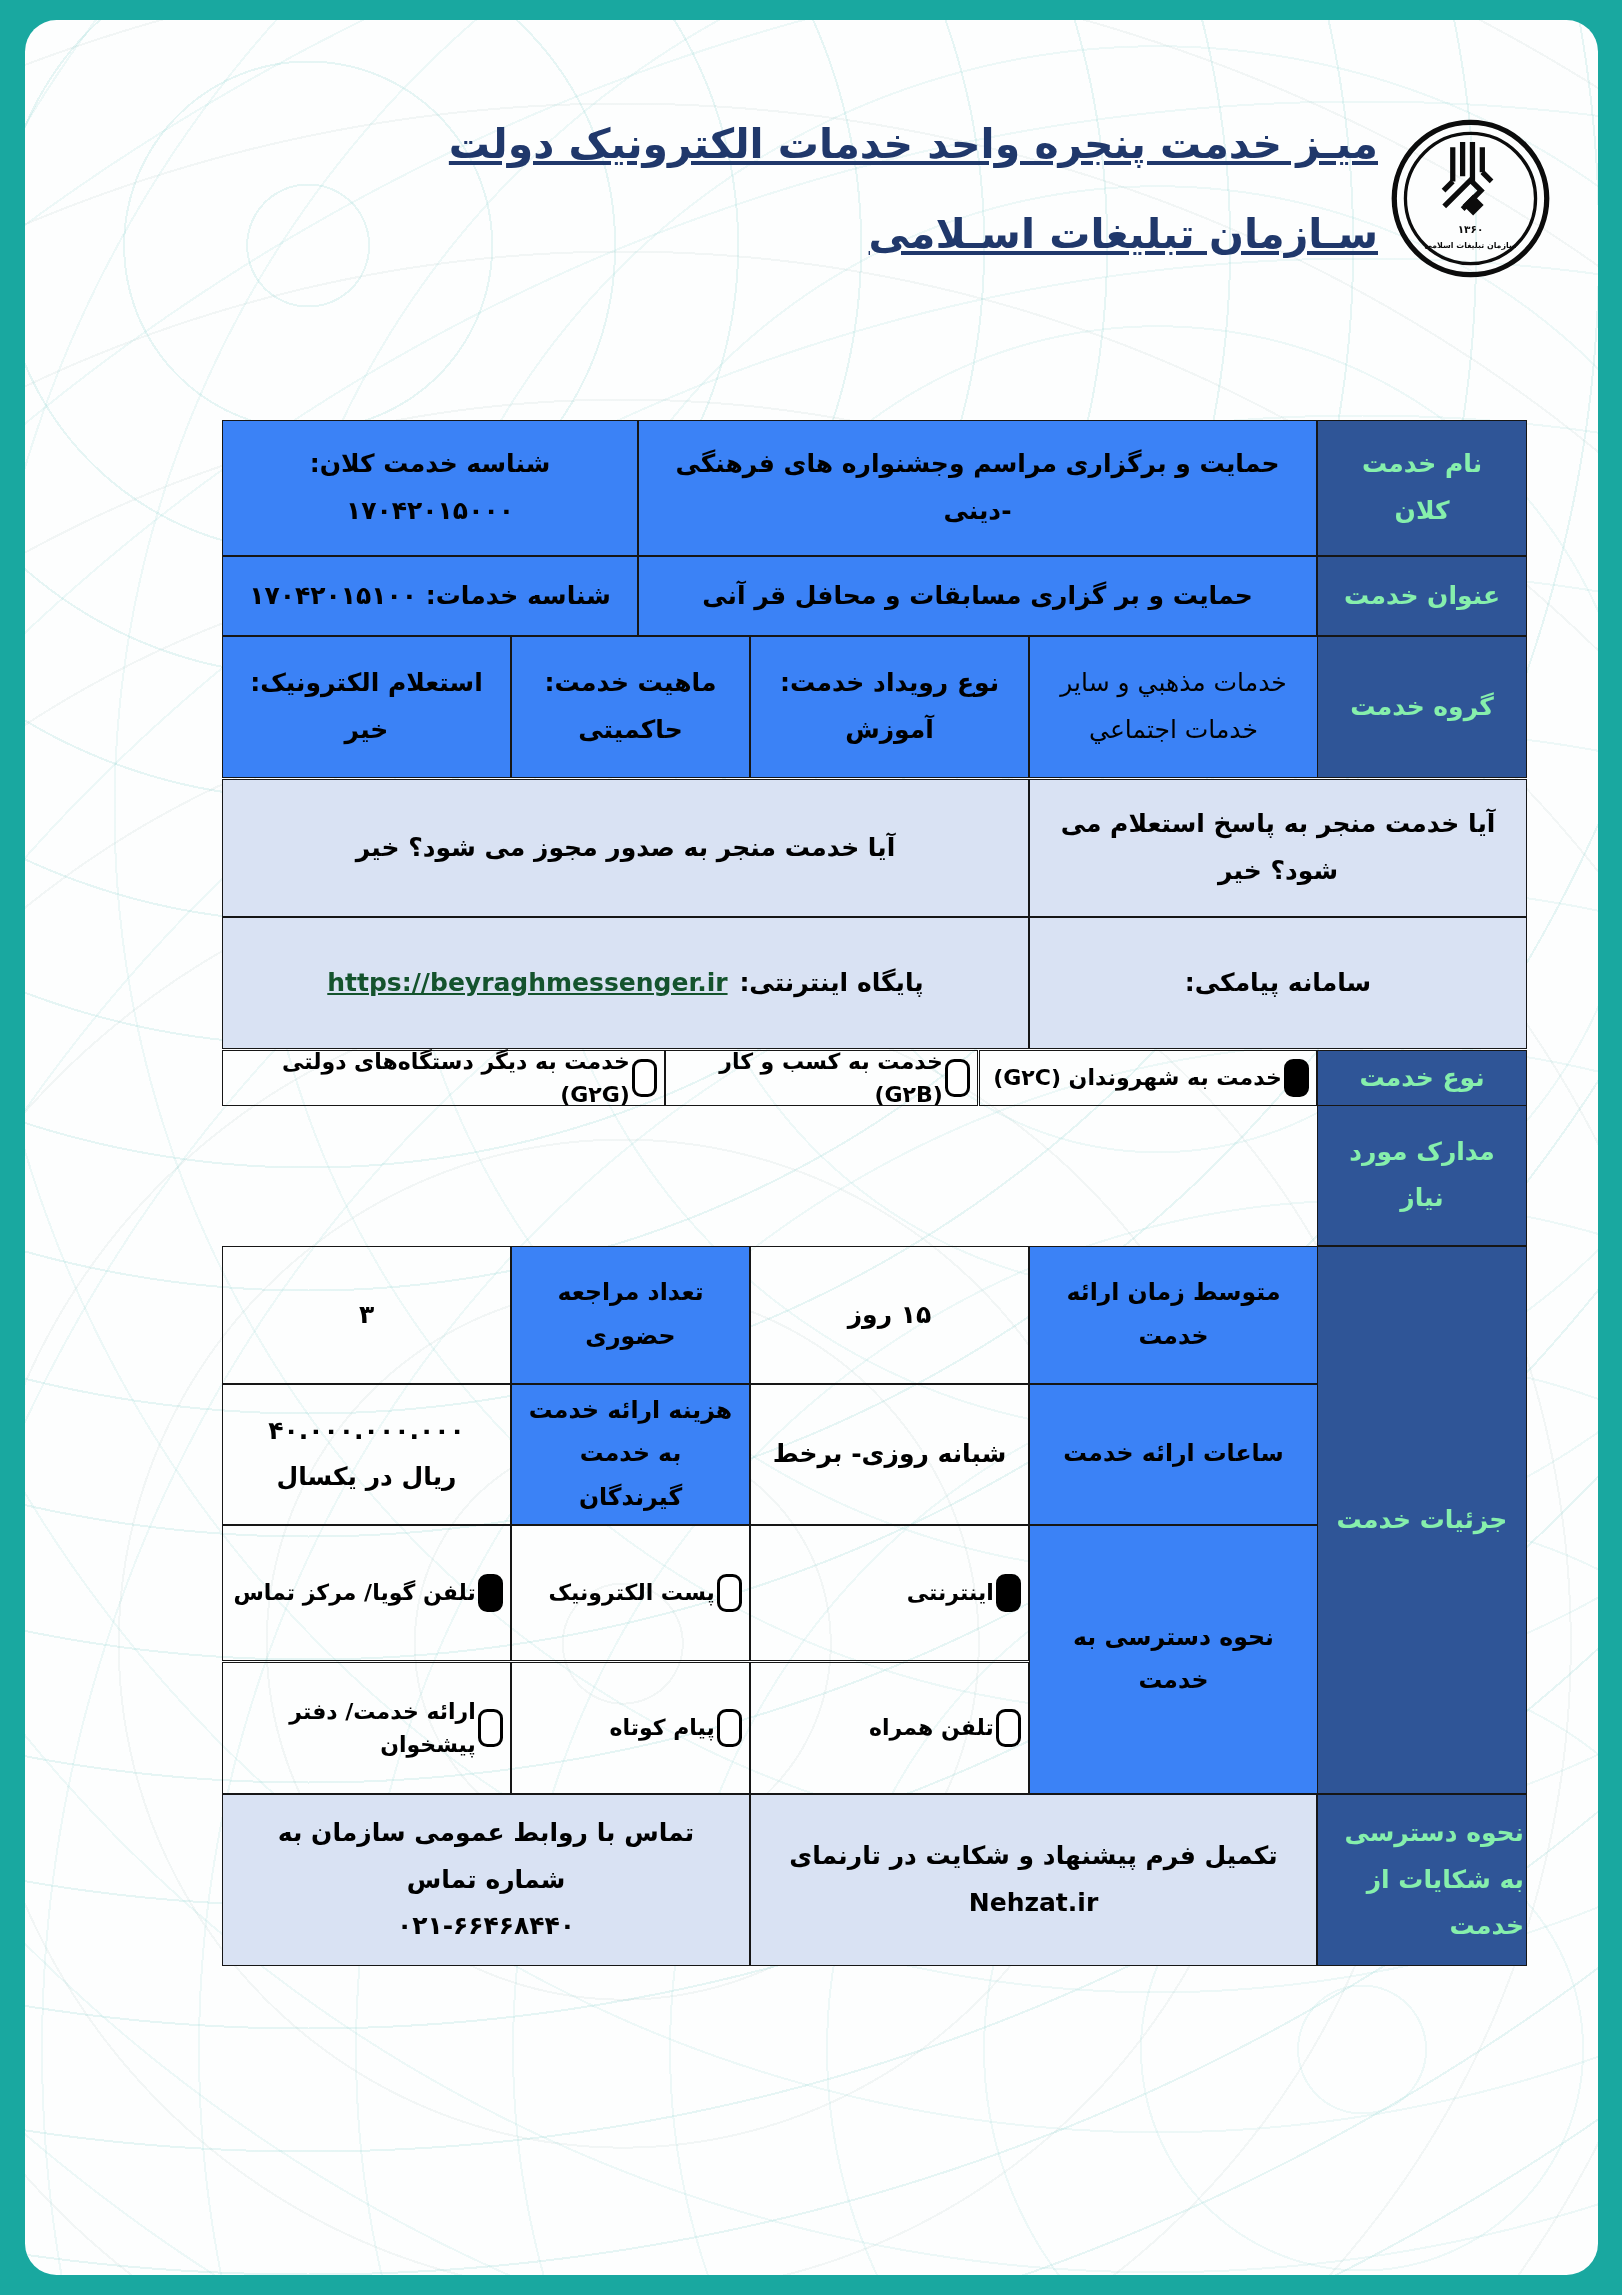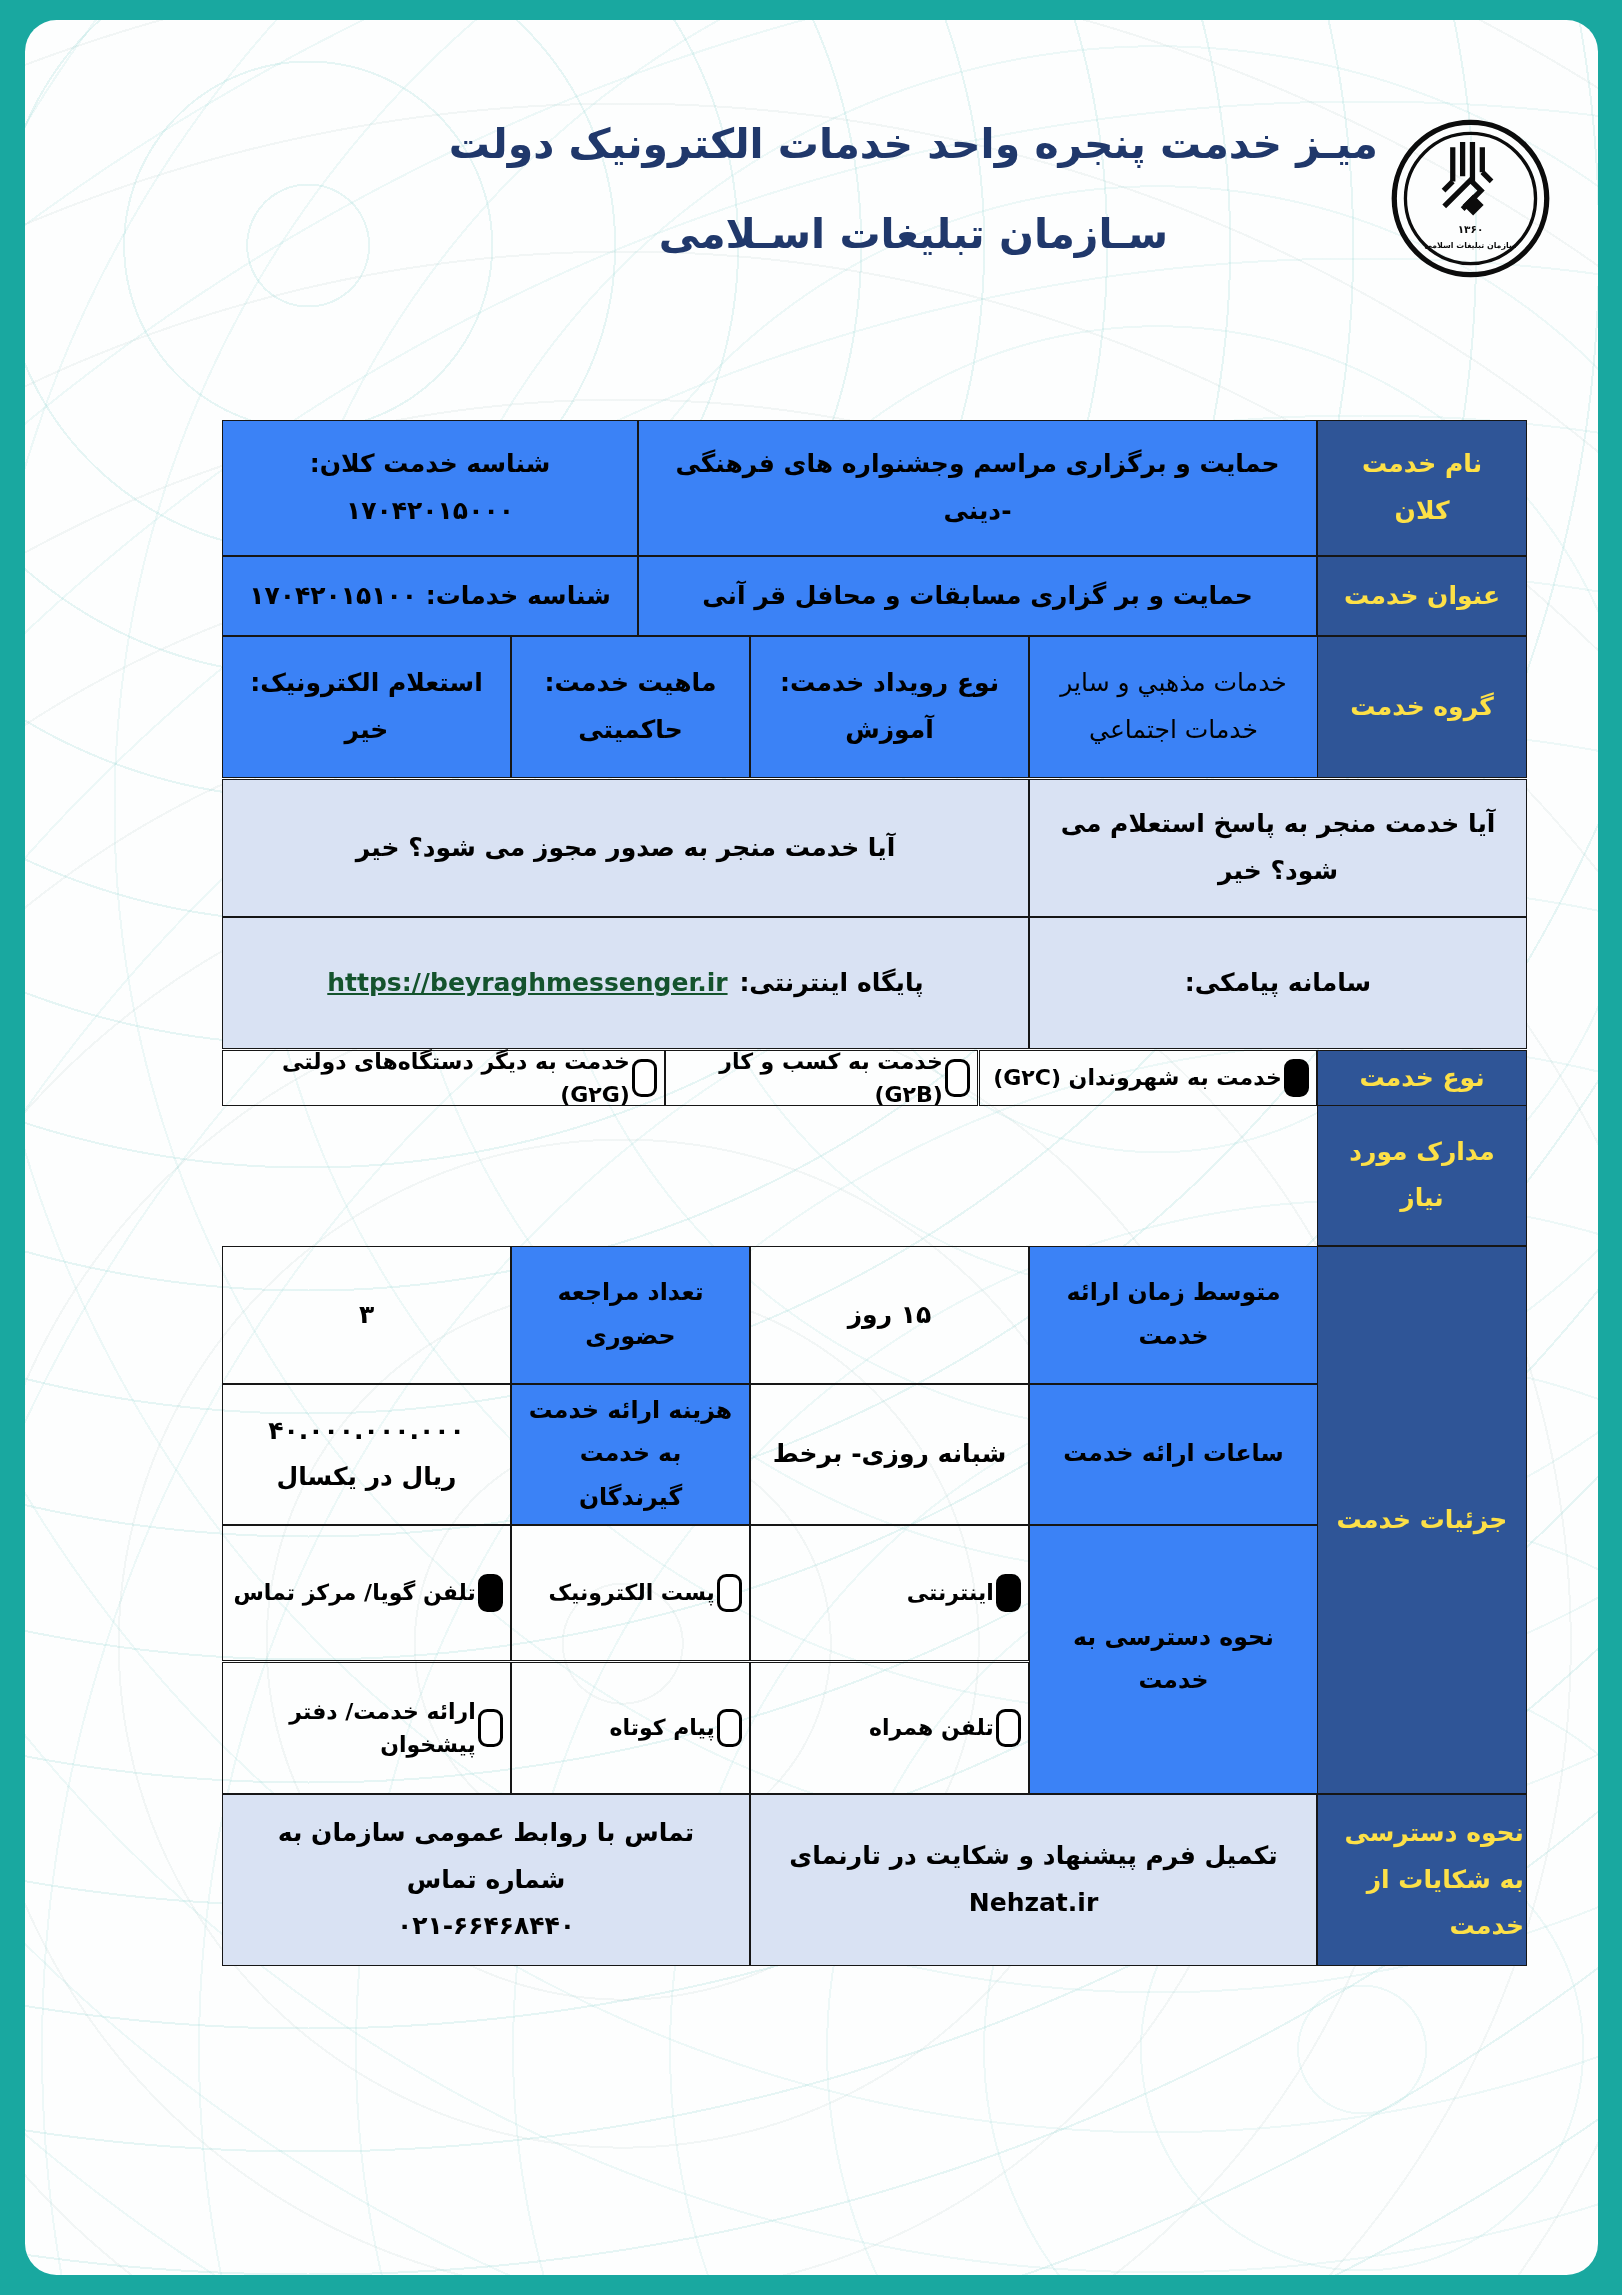--- a/index.html
+++ b/index.html
@@ -15,32 +15,32 @@
   }
   .card .pattern{
     content:"";position:absolute;inset:0;pointer-events:none;
     background:
       repeating-radial-gradient(circle at 18% 10%, transparent 0 60px, rgba(26,168,160,.10) 60px 62px, transparent 62px 123px),
       repeating-radial-gradient(circle at 72% 35%, transparent 0 62px, rgba(26,168,160,.07) 62px 64px, transparent 64px 140px),
       repeating-radial-gradient(circle at 38% 72%, transparent 0 59px, rgba(110,150,146,.08) 59px 61px, transparent 61px 148px),
       repeating-radial-gradient(circle at 85% 90%, transparent 0 63px, rgba(26,168,160,.07) 63px 65px, transparent 65px 157px);
   }
   .brand{
-    position:absolute;top:104px;right:220px;text-align:center;
-    color:#20386b;font-size:41px;line-height:1;white-space:nowrap;
+    position:absolute;top:104px;right:220px;text-align:right;
+    color:#20386b;font-size:41px;line-height:1;white-space:nowrap;text-decoration:underline;
   }
   .brand .l2{margin-top:49px;}
   .logo{position:absolute;top:97px;right:46px;width:163px;height:163px;text-align:right;}
   .tbl{position:absolute;left:197px;top:400px;width:1305px;height:1546px;}
   .cell{
     position:absolute;box-sizing:border-box;border:1.3px solid #161616;
     display:flex;flex-direction:column;align-items:center;justify-content:center;
     text-align:center;padding:5.2px 14.4px;font-size:25px;line-height:1.85;
   }
-  .c-dark{background:#2f5597;color:#fde047;}
+  .c-dark{background:#2f5597;color:#86efac;}
   .c-light{background:#3b82f6;}
   .c-lighter{background:#d9e2f3;}
   .c-clear{background:transparent;}
   .sub{font-size:23.6px;}
   .cbrow{flex-direction:row;justify-content:flex-start;font-size:22px;padding:5.2px 6.6px;gap:2.6px;}
   .cb{
     flex:0 0 auto;width:25px;height:38px;border:3.9px solid #000;border-radius:9.2px;
     background:#fff;box-sizing:border-box;
   }
   .cb.checked{background:#000;}

